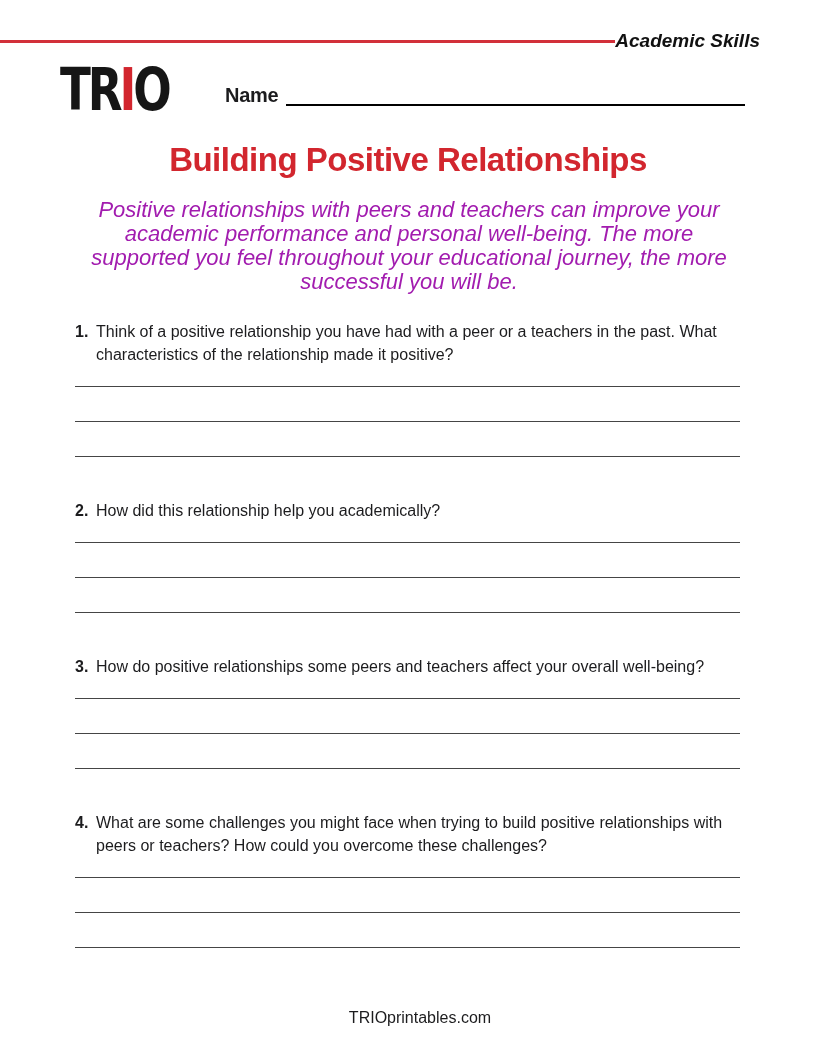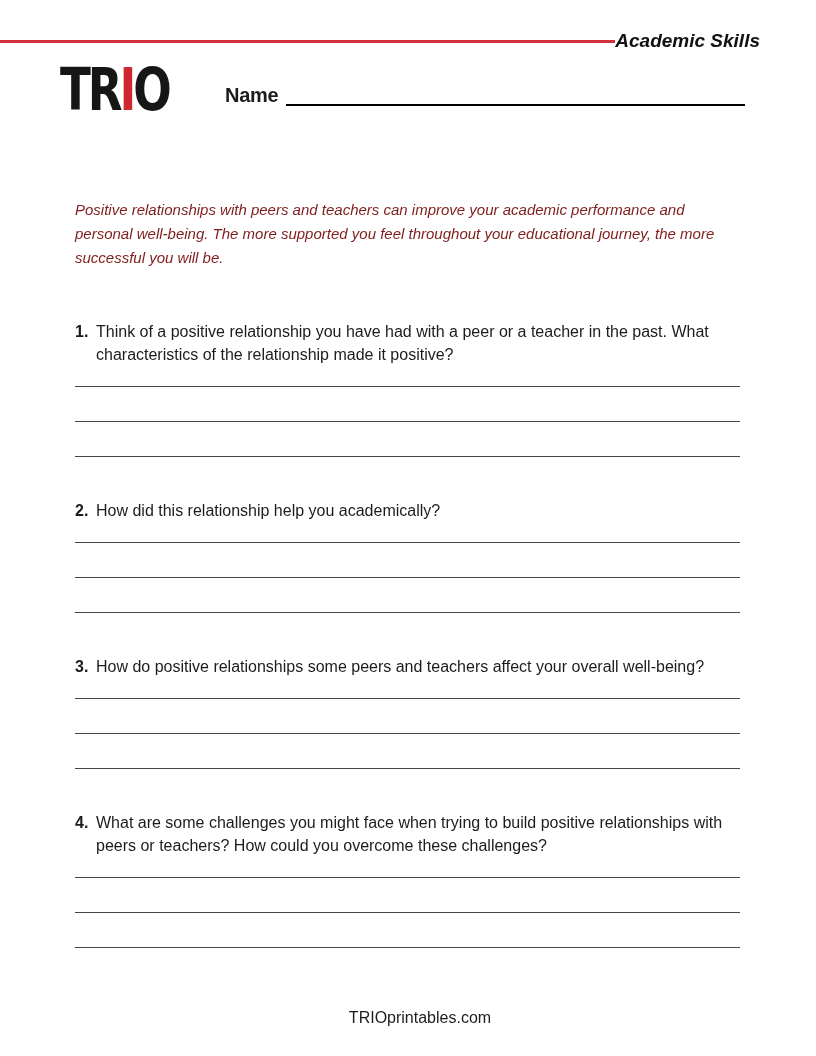--- a/index.html
+++ b/index.html
@@ -87,24 +87,25 @@
     letter-spacing: -0.5px;
     color: #d2262e;
   }
 
   
   .intro {
     position: absolute;
     top: 198px;
     left: 75px;
     width: 668px;
-    font-size: 15px;
+    font-size: 22px;
     font-style: italic;
     line-height: 24px;
-    color: #7f1d1d;
+    color: #a21caf;
+    text-align: center;
   }
   .instruction {
     position: absolute;
     top: 279px;
     left: 75px;
     font-size: 17px;
     color: #1c1c1e;
   }
 
   
@@ -156,30 +157,31 @@
     <div class="header-category">Academic Skills</div>
   </div>
 
   <div class="logo"><span>TR</span><span class="logo-red">I</span><span>O</span></div>
 
   <div class="name-row">
     <span class="name-label">Name</span>
     <span class="name-line"></span>
   </div>
 
+  <div class="title">Building Positive Relationships</div>
 
   <div class="intro">Positive relationships with peers and teachers can improve your academic performance and personal well-being. The more supported you feel throughout your educational journey, the more successful you will be.</div>
 
 
   <div class="questions">
 
     <div class="question">
       <div class="q-row">
         <span class="q-num">1.</span>
-        <span class="q-text">Think of a positive relationship you have had with a peer or a teacher in the past. What characteristics of the relationship made it positive?</span>
+        <span class="q-text">Think of a positive relationship you have had with a peer or a teachers in the past. What characteristics of the relationship made it positive?</span>
       </div>
       <div class="answer-lines">
         <div class="answer-line"></div>
         <div class="answer-line"></div>
         <div class="answer-line"></div>
       </div>
     </div>
 
     <div class="question">
       <div class="q-row">

